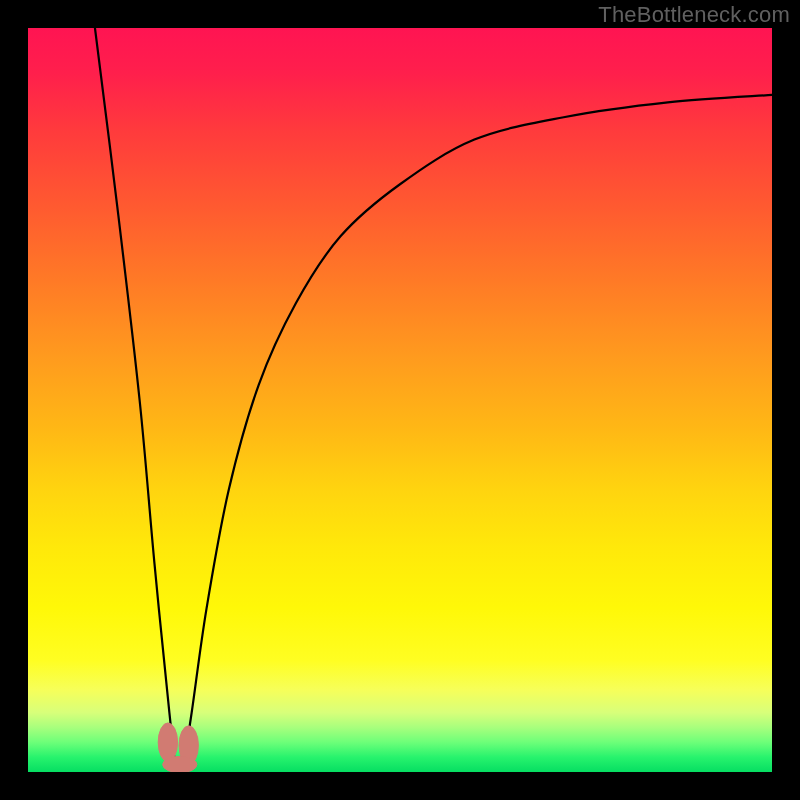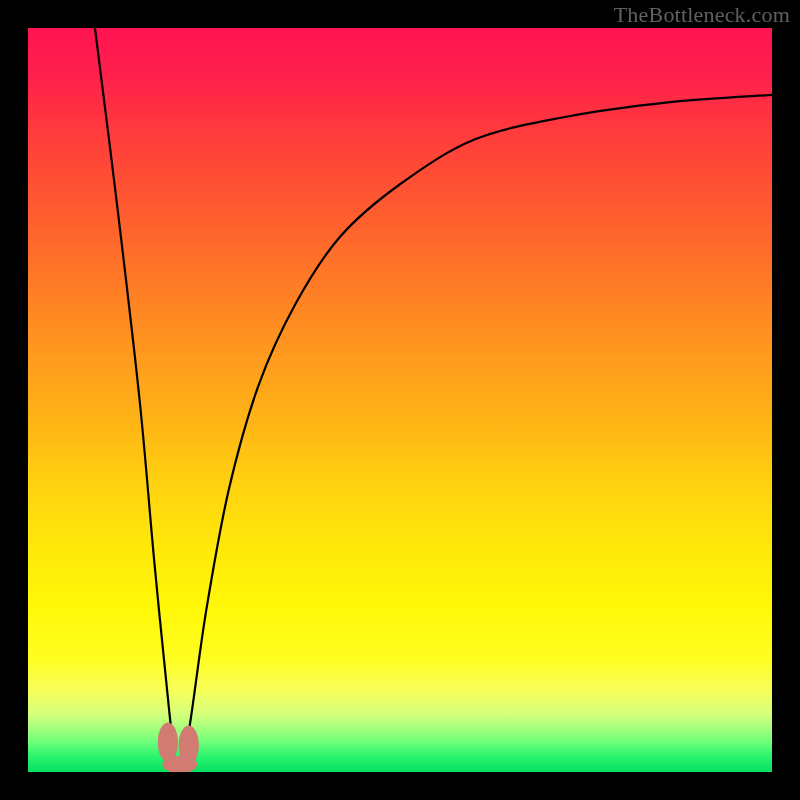--- a/index.html
+++ b/index.html
@@ -8,21 +8,20 @@
     width: 800px;
     height: 800px;
     overflow: hidden;
     font-family: Arial, Helvetica, sans-serif;
   }
   .frame {
     position: relative;
     width: 800px;
     height: 800px;
     background: #000;
-    font-family: Liberation Serif, serif;
   }
   .watermark {
     position: absolute;
     top: 2px;
     right: 10px;
     color: #606060;
     font-size: 22px;
     font-weight: 500;
     letter-spacing: 0.2px;
     z-index: 10;

